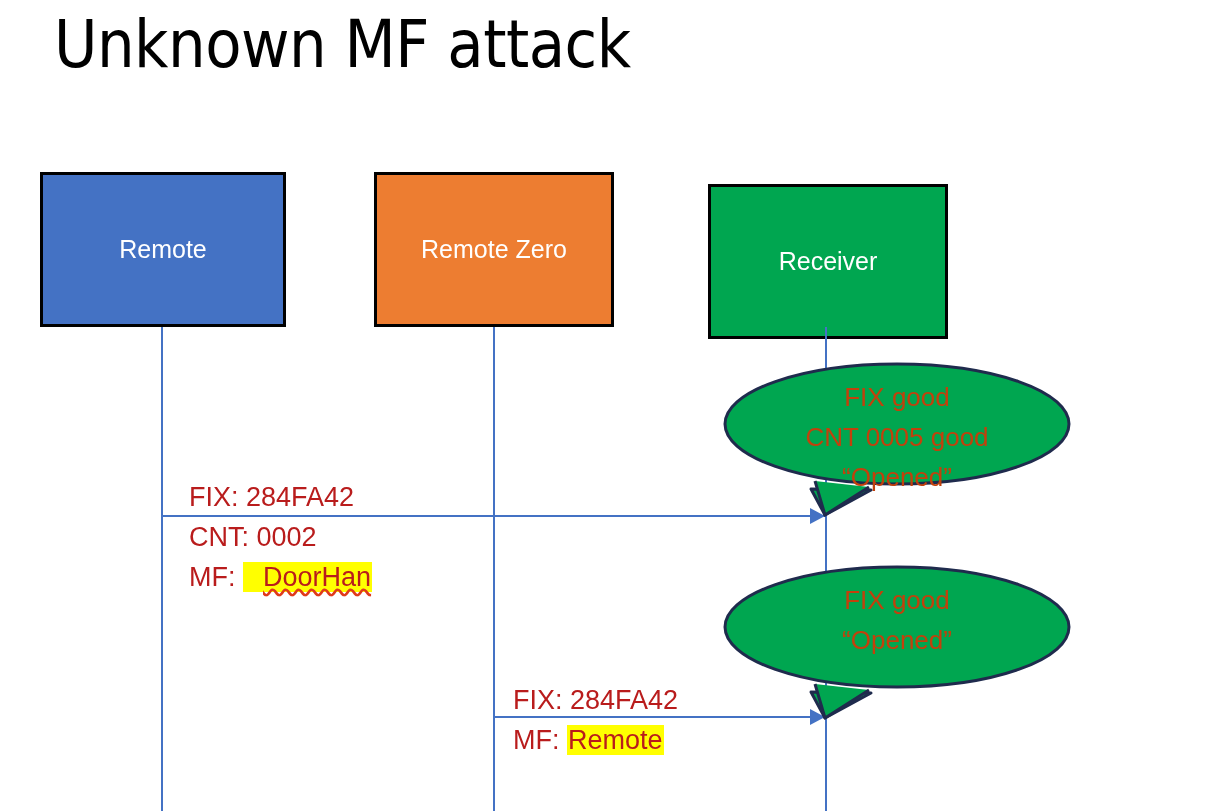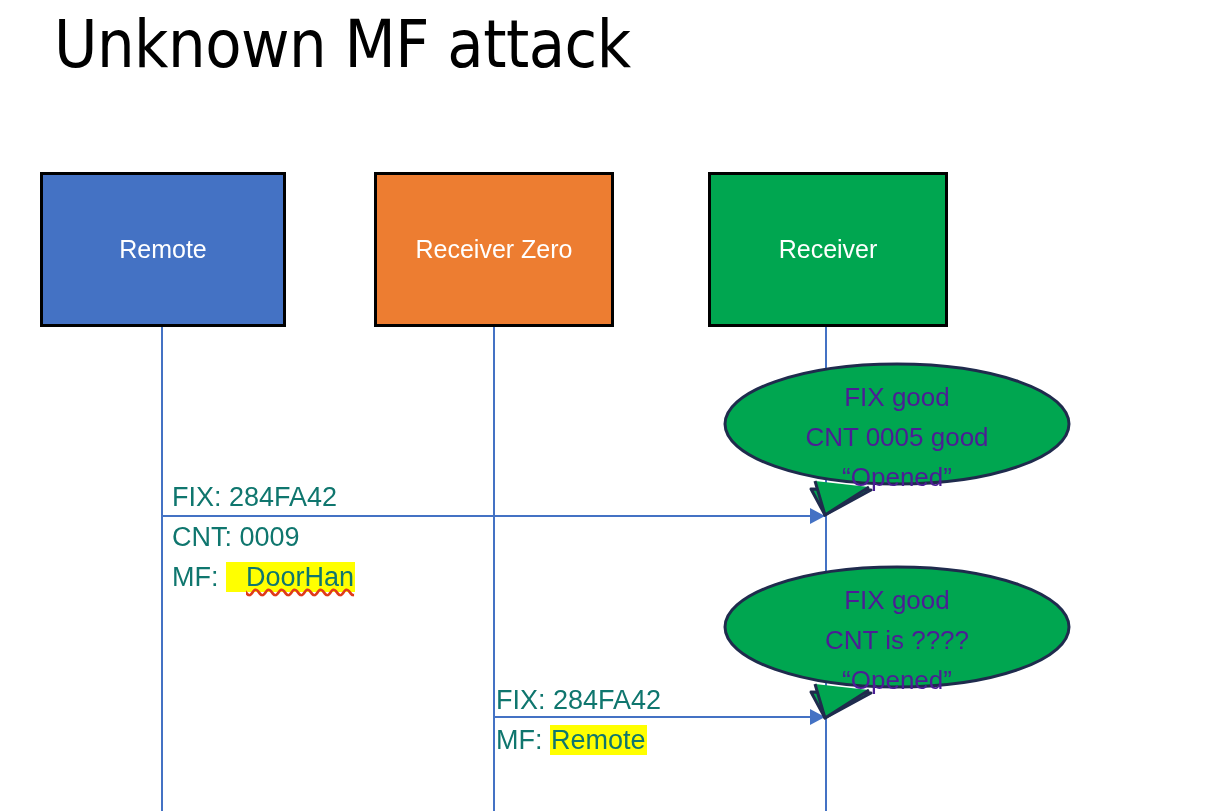--- a/index.html
+++ b/index.html
@@ -38,21 +38,21 @@
     border: 3px solid #000000;
     display: flex;
     align-items: center;
     justify-content: center;
     color: #ffffff;
     font-size: 25px;
     font-weight: 400;
   }
   #actor-remote  { left: 40px;  top: 172px; width: 246px; height: 155px; background: #4472C4; }
   #actor-flipper { left: 374px; top: 172px; width: 240px; height: 155px; background: #ED7D31; }
-  #actor-receiver{ left: 708px; top: 172px; width: 240px; height: 155px; background: #00A650; }
+  #actor-receiver{ left: 708px; top: 184px; width: 240px; height: 155px; background: #00A650; }
 
   
   .lifeline {
     position: absolute;
     width: 2px;
     background: #4472C4;
   }
   #lifeline-remote   { left: 161px; top: 327px; height: 484px; }
   #lifeline-flipper  { left: 493px; top: 327px; height: 484px; }
   #lifeline-receiver { left: 825px; top: 327px; height: 484px; }
@@ -72,23 +72,24 @@
   }
   #msg1-line { left: 161px; top: 515px; width: 664px; }
   #msg1-head { left: 810px; top: 508px; }
   #msg2-line { left: 493px; top: 716px; width: 332px; }
   #msg2-head { left: 810px; top: 709px; }
 
   
   .msg-label {
     position: absolute;
     font-size: 27px;
-    color: #0f766e;
+    color: #b91c1c;
     line-height: 40px;
     white-space: nowrap;
+    margin-left: 17px;
   }
   #msg1-labels { left: 172px; top: 477px; }
   #msg2-labels { left: 496px; top: 680px; }
 
   .hl {
     background: #FFFF00;
     padding: 0 1px;
   }
   .sq {
     
@@ -104,58 +105,58 @@
     width: 348px;
     height: 122px;
   }
   .callout svg { position: absolute; left: 0; top: 0; overflow: visible; }
   .callout-text {
     position: absolute;
     left: 0;
     top: 14px;
     width: 348px;
     text-align: center;
-    color: #4c1d95;
+    color: #c2410c;
     font-size: 26px;
     line-height: 40px;
     pointer-events: none;
   }
   #callout-1 { left: 723px; top: 363px; }
   #callout-2 { left: 723px; top: 566px; }
 </style>
 </head>
 <body>
 
 <div id="slide">
 
   <div id="slide-title">Unknown MF attack</div>
 
   <div class="actor-box" id="actor-remote">
     <span>Remote</span>
   </div>
   <div class="actor-box" id="actor-flipper">
-    <span>Receiver Zero</span>
+    <span>Remote Zero</span>
   </div>
   <div class="actor-box" id="actor-receiver">
     <span>Receiver</span>
   </div>
 
   <div class="lifeline" id="lifeline-remote"></div>
   <div class="lifeline" id="lifeline-flipper"></div>
   <div class="lifeline" id="lifeline-receiver"></div>
 
   <div class="msg-line" id="msg1-line"></div>
   <div class="arrowhead" id="msg1-head"></div>
 
   <div class="msg-label" id="msg1-labels">
     <div>
       <span>FIX: </span><span>284FA42</span>
     </div>
     <div>
-      <span>CNT: </span><span>0009</span>
+      <span>CNT: </span><span>0002</span>
     </div>
     <div>
       <span>MF: </span><span class="hl sq">DoorHan</span>
     </div>
   </div>
 
   <div class="msg-line" id="msg2-line"></div>
   <div class="arrowhead" id="msg2-head"></div>
 
   <div class="msg-label" id="msg2-labels">
@@ -181,18 +182,17 @@
   </div>
 
   <div class="callout" id="callout-2">
     <svg width="348" height="160" viewBox="0 0 348 160">
       <path d="M 88 126 L 102 152 L 148 127 Z" fill="#00A650" stroke="#1F2B4D" stroke-width="3" stroke-linejoin="round"></path>
       <ellipse cx="174" cy="61" rx="172" ry="60" fill="#00A650" stroke="#1F2B4D" stroke-width="3"></ellipse>
       <path d="M 92 118 L 102 152 L 146 124" fill="#00A650" stroke="#1F2B4D" stroke-width="3" stroke-linejoin="round"></path>
     </svg>
     <div class="callout-text">
       <div>FIX good</div>
-      <div>CNT is ????</div>
       <div>“Opened”</div>
     </div>
   </div>
 
 </div>
 
 </body></html>

